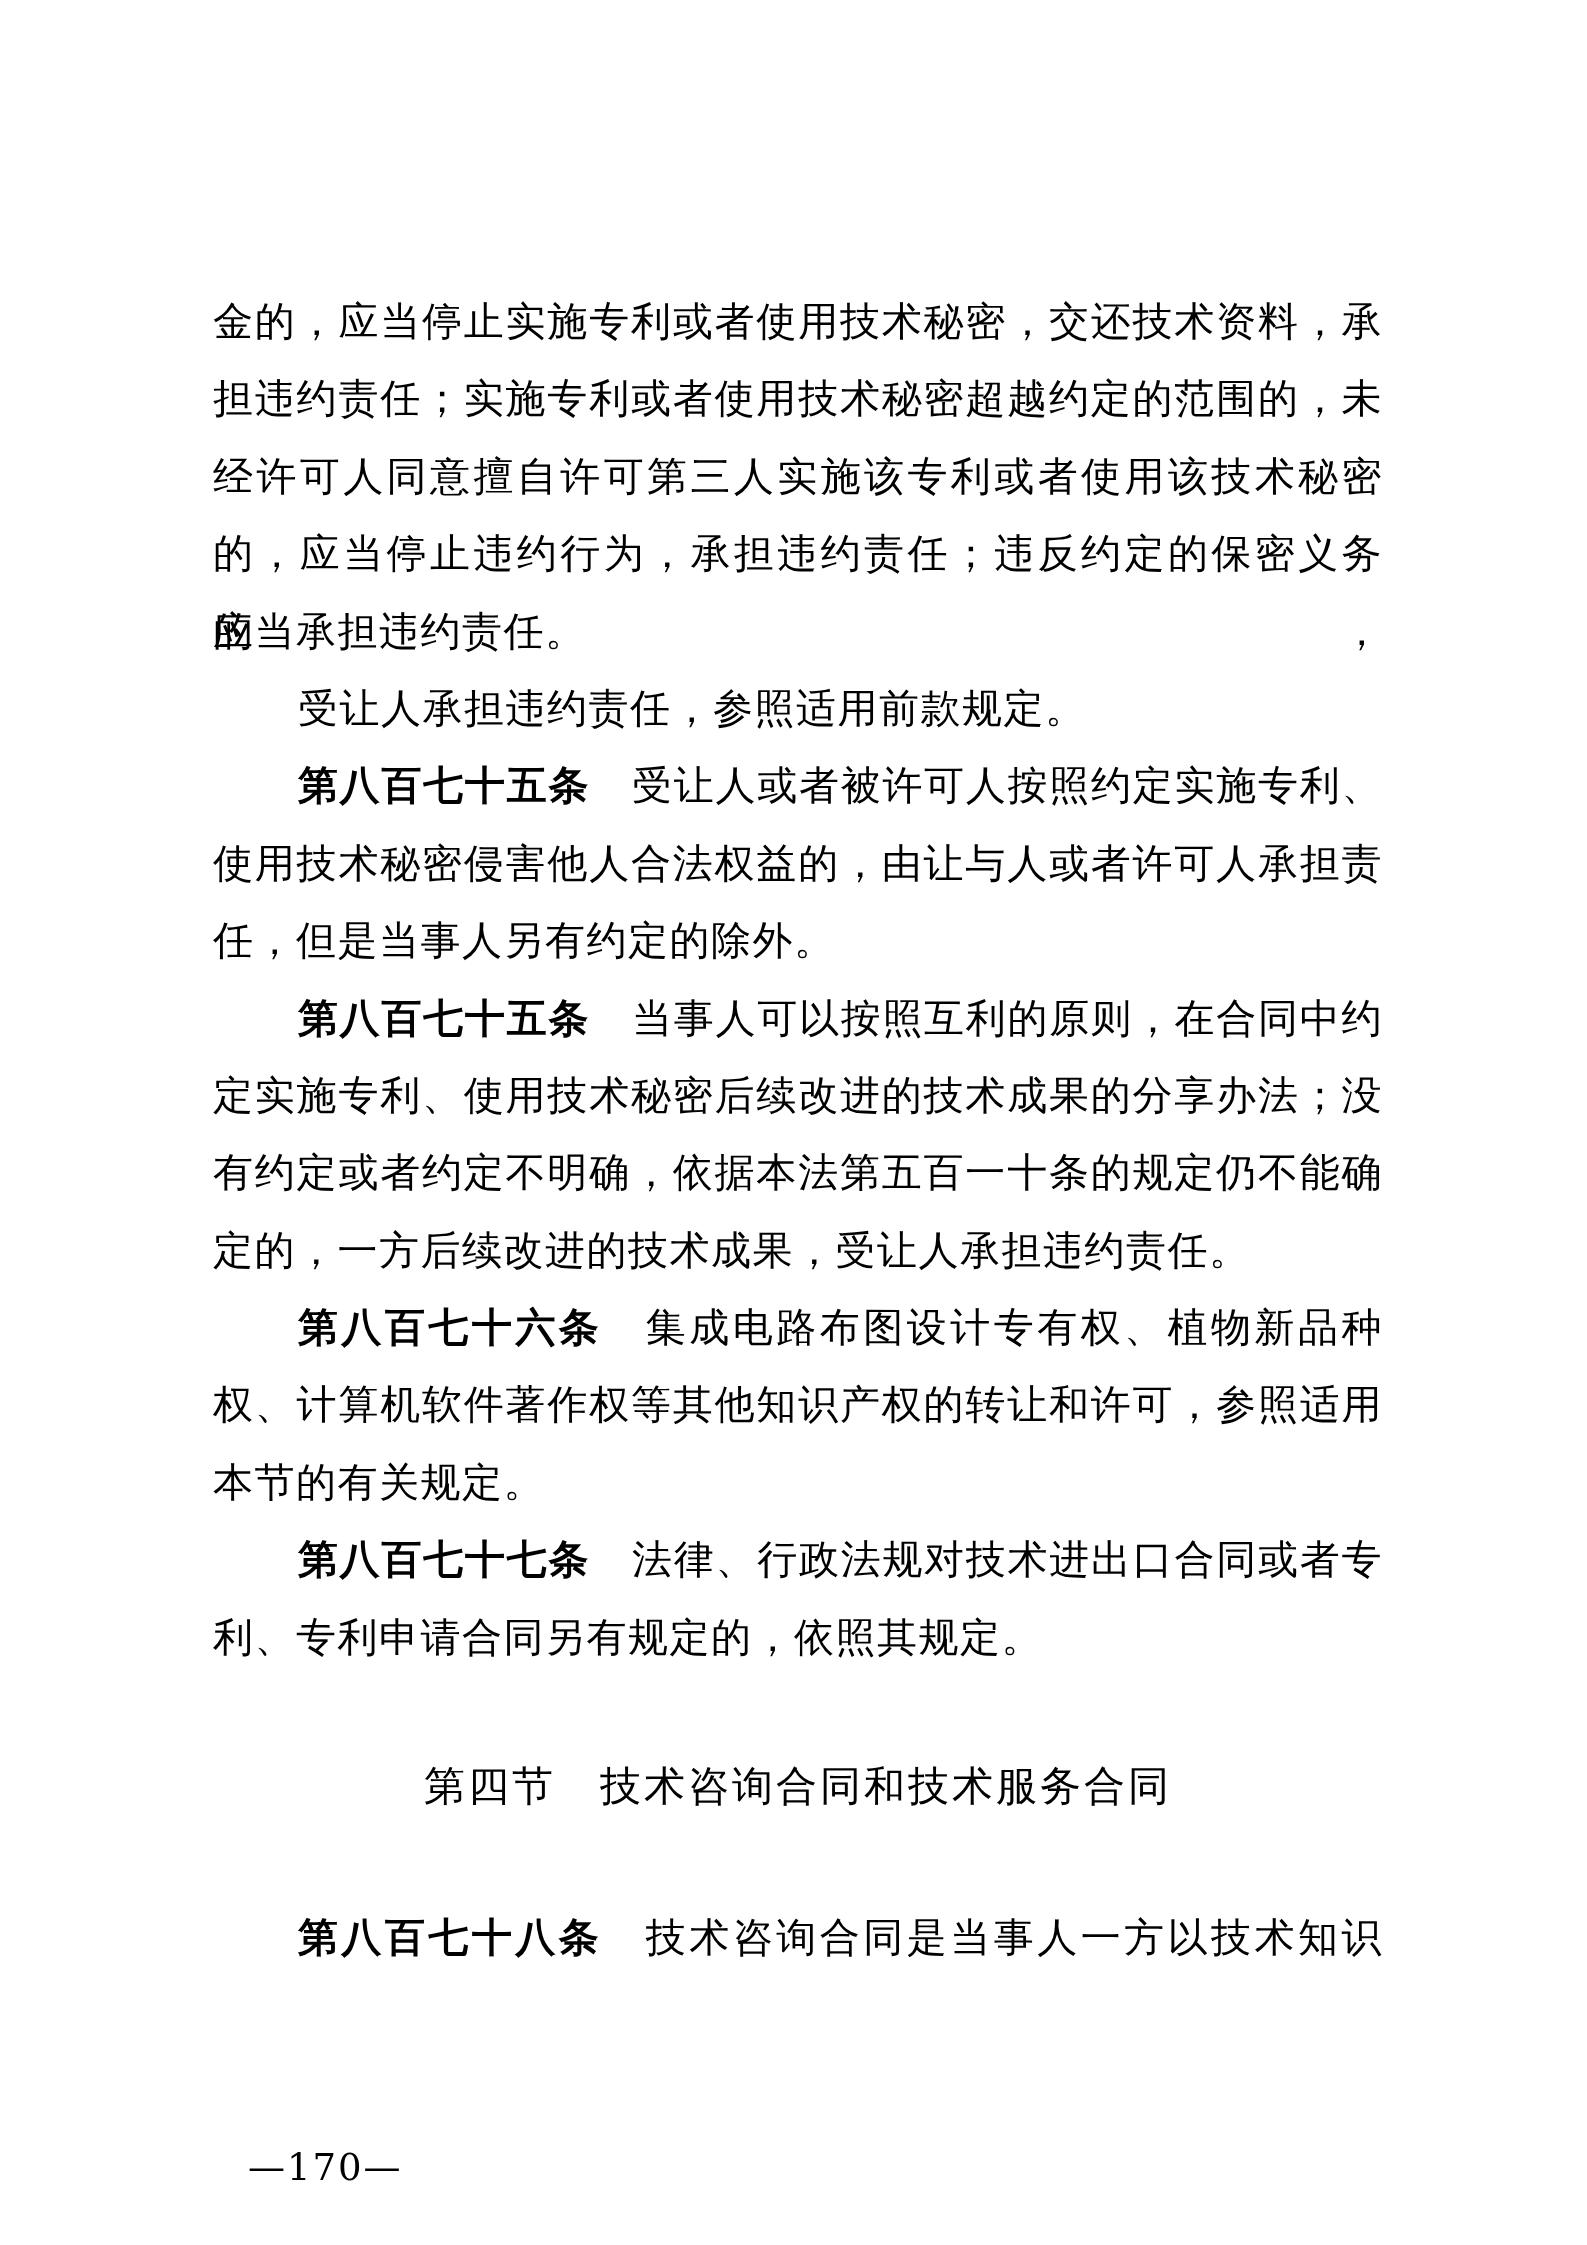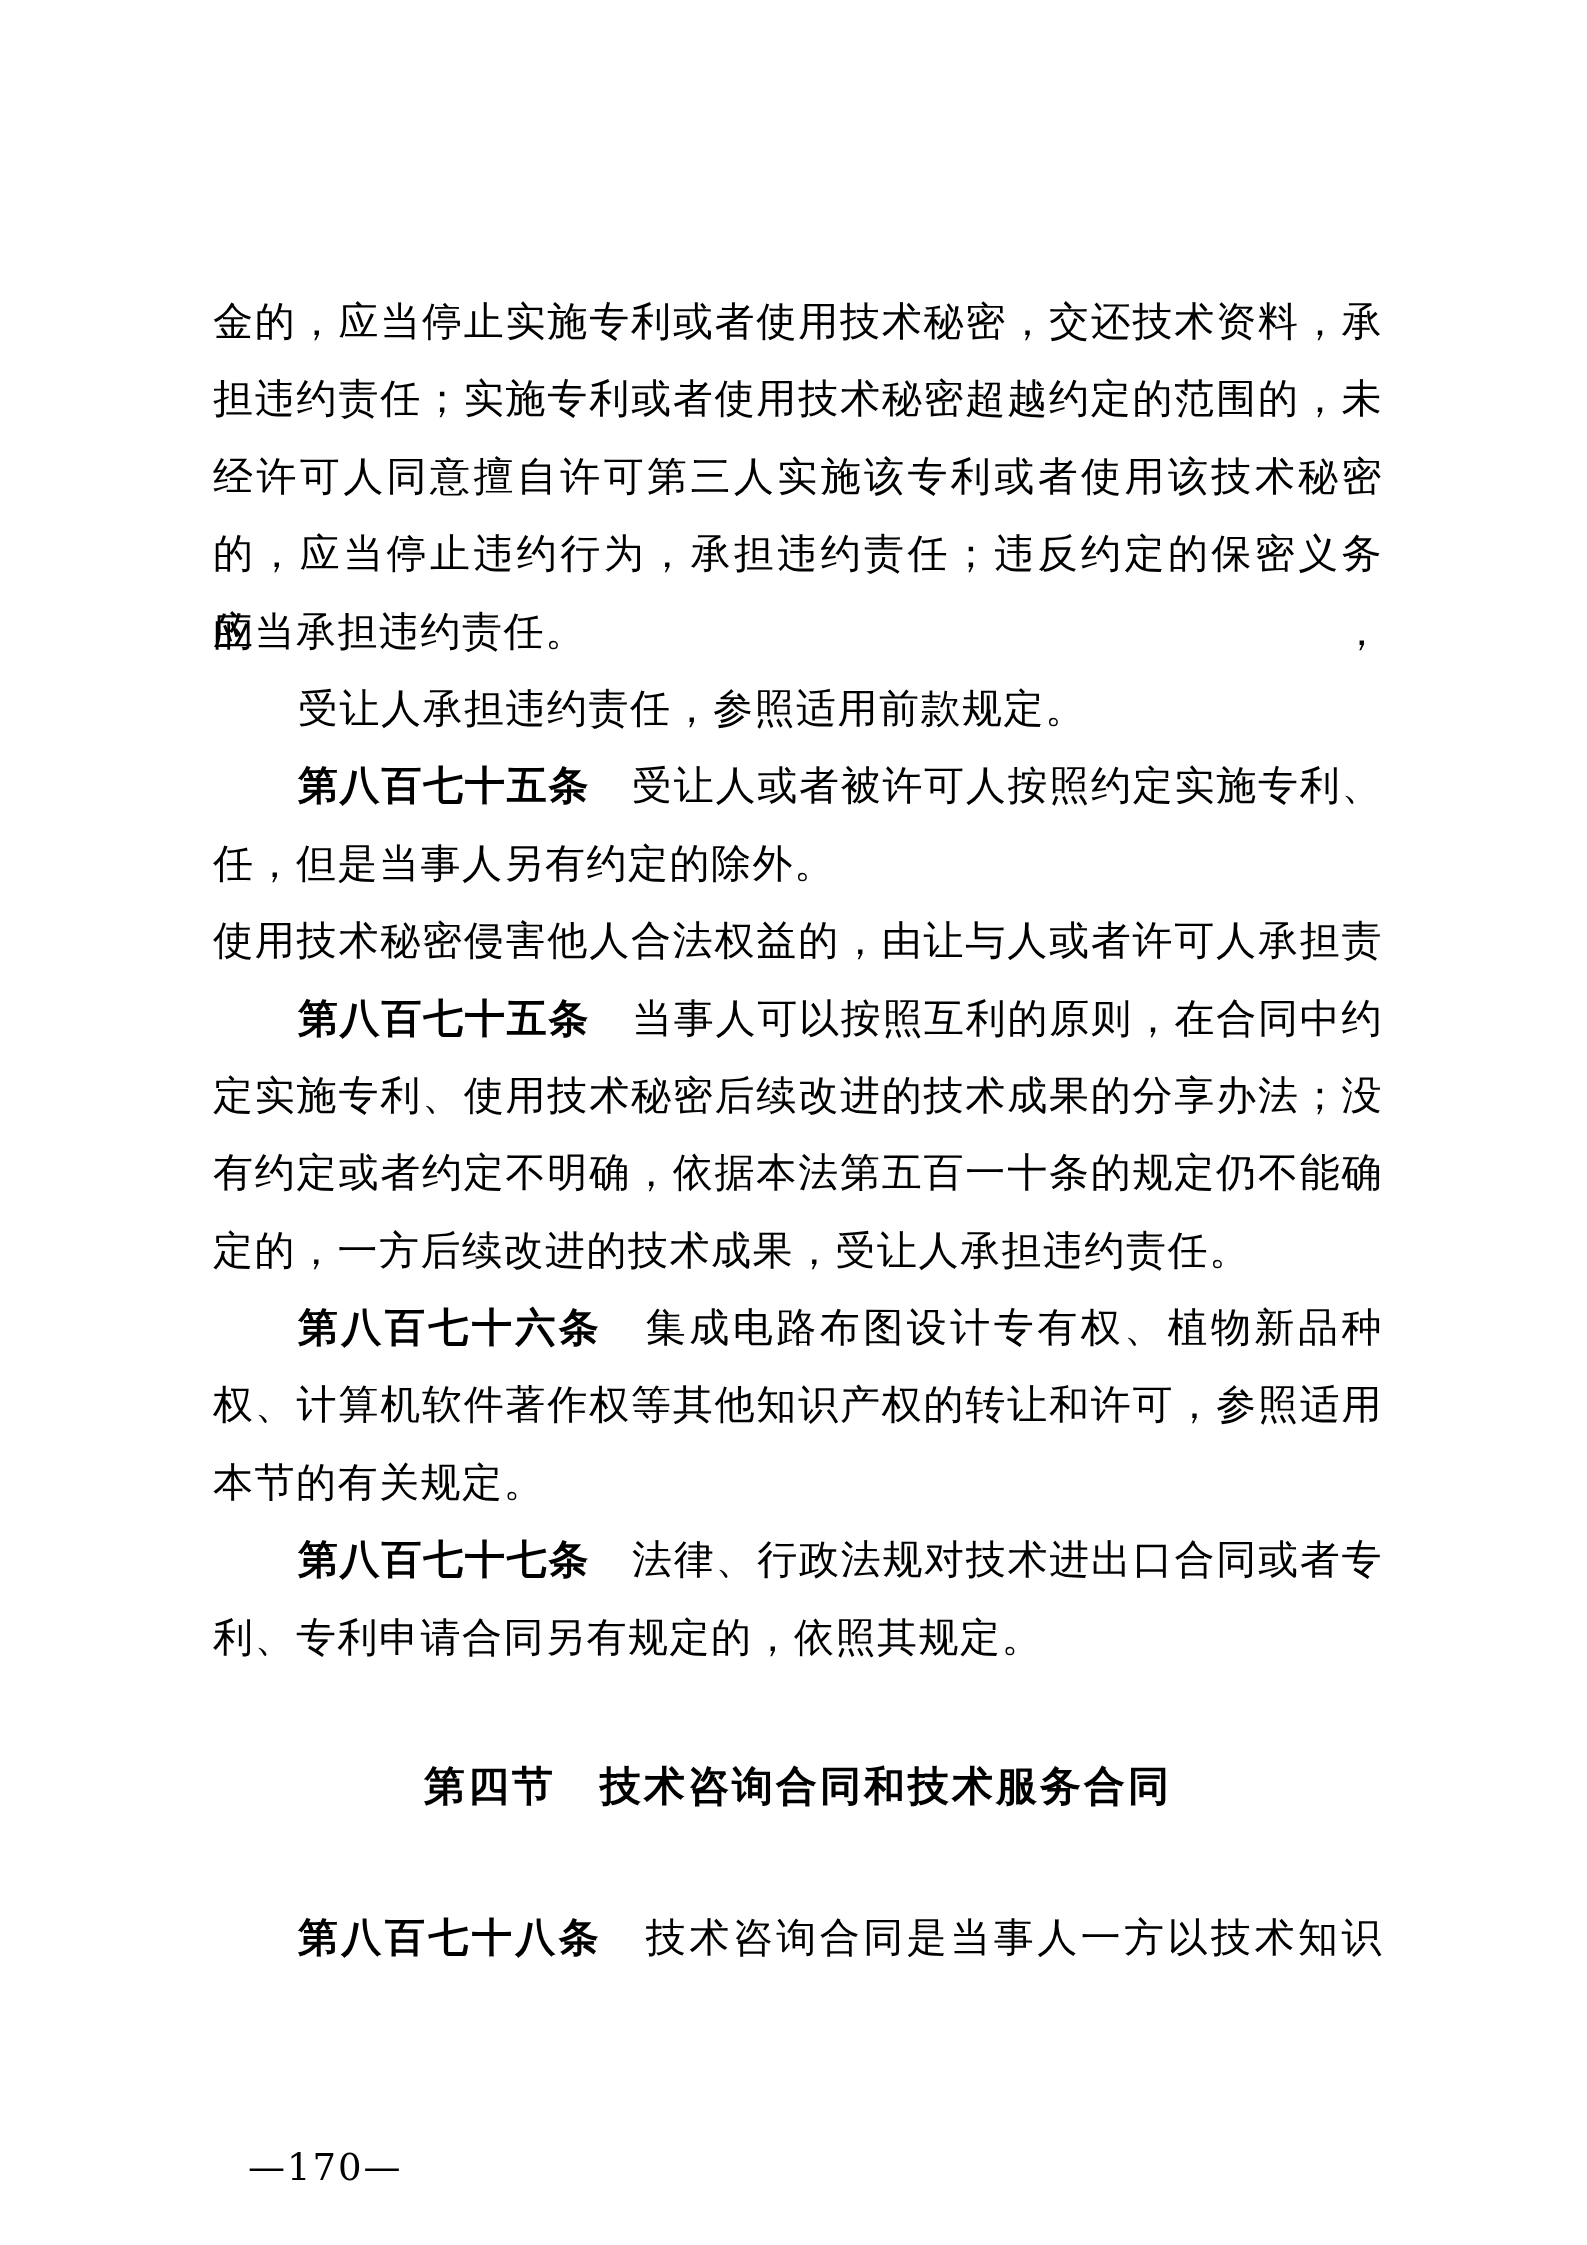--- a/index.html
+++ b/index.html
@@ -44,21 +44,21 @@
   }
   .section-heading {
     position: absolute;
     left: 213px;
     top: 1748px;
     width: 1170px;
     height: 77px;
     line-height: 77px;
     text-align: center;
     font-size: 41px;
-    font-weight: 700;
+    font-weight: 400;
     font-family: "DejaVu Sans", "Liberation Sans", sans-serif;
     letter-spacing: 3px;
   }
   .last-line {
     position: absolute;
     left: 213px;
     top: 1899px;
   }
   .footer {
     position: absolute;
@@ -76,22 +76,22 @@
 <div class="page">
 
   <div class="text-block" id="lines-container">
       <div class="line justify"><span>金的，应当停止实施专利或者使用技术秘密，交还技术资料，承</span></div>
       <div class="line justify"><span>担违约责任；实施专利或者使用技术秘密超越约定的范围的，未</span></div>
       <div class="line justify"><span>经许可人同意擅自许可第三人实施该专利或者使用该技术秘密</span></div>
       <div class="line justify"><span>的，应当停止违约行为，承担违约责任；违反约定的保密义务的，</span></div>
       <div class="line"><span>应当承担违约责任。</span></div>
       <div class="line indent"><span>受让人承担违约责任，参照适用前款规定。</span></div>
       <div class="line indent justify"><span class="art">第八百七十五条</span><span>　</span><span>受让人或者被许可人按照约定实施专利、</span></div>
+      <div class="line justify"><span>使用技术秘密侵害他人合法权益的，由让与人或者许可人承担责</span></div>
       <div class="line"><span>任，但是当事人另有约定的除外。</span></div>
-      <div class="line justify"><span>使用技术秘密侵害他人合法权益的，由让与人或者许可人承担责</span></div>
       <div class="line indent justify"><span class="art">第八百七十五条</span><span>　</span><span>当事人可以按照互利的原则，在合同中约</span></div>
       <div class="line justify"><span>定实施专利、使用技术秘密后续改进的技术成果的分享办法；没</span></div>
       <div class="line justify"><span>有约定或者约定不明确，依据本法第五百一十条的规定仍不能确</span></div>
       <div class="line"><span>定的，一方后续改进的技术成果，受让人承担违约责任。</span></div>
       <div class="line indent justify"><span class="art">第八百七十六条</span><span>　</span><span>集成电路布图设计专有权、植物新品种</span></div>
       <div class="line justify"><span>权、计算机软件著作权等其他知识产权的转让和许可，参照适用</span></div>
       <div class="line"><span>本节的有关规定。</span></div>
       <div class="line indent justify"><span class="art">第八百七十七条</span><span>　</span><span>法律、行政法规对技术进出口合同或者专</span></div>
       <div class="line"><span>利、专利申请合同另有规定的，依照其规定。</span></div>
     </div>

